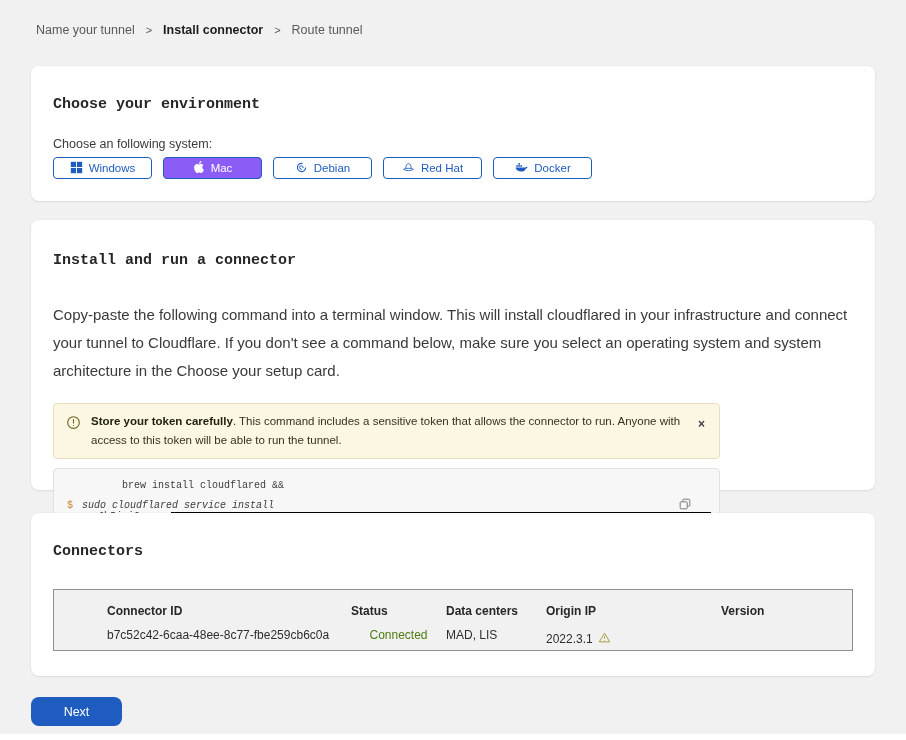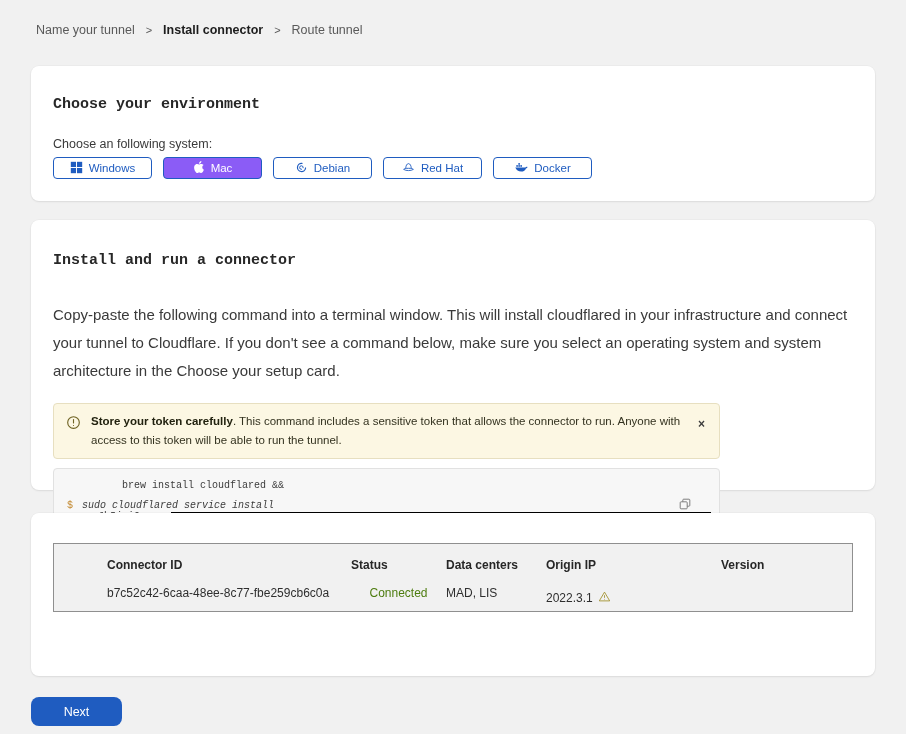--- a/index.html
+++ b/index.html
@@ -82,21 +82,21 @@
   .redact-bar.b2 { position:absolute; left:28px; top:54px; width:449px; height:10px; background:#000; }
   .copy-btn {
     position:absolute; right:25px; top:26px;
     background:transparent; border:0; cursor:pointer; padding:2px;
   }
 
   
   #connectors-card { top:513px; height:163px; padding:30px 22px 0 22px; }
   #connectors-card .card-title { margin-bottom:29px; }
   .conn-table {
-    width:800px; height:69px;
+    width:800px; height:62px;
     background:#f1f1f1; border:1px solid #8f8f8f;
     display:grid;
     grid-template-columns:244px 95px 100px 175px 1fr;
     grid-template-rows:auto auto;
     padding:14px 20px 0 53px;
     row-gap:4px;
     font-size:12px;
   }
   .conn-table .th { font-weight:bold; color:#272727; }
   .conn-table .td { color:#2e2e2e; }
@@ -211,20 +211,21 @@
         <svg width="14" height="14" viewBox="0 0 16 16" fill="none" stroke="#7a7a7a" stroke-width="1.1">
             <rect x="5.5" y="2.5" width="8" height="8" rx="1"></rect>
             <rect x="2.5" y="5.5" width="8" height="8" rx="1" fill="#f7f7f7"></rect>
           </svg>
       </span>
     </button>
   </div>
 </section>
 
 <section class="card" id="connectors-card">
+  <h2 class="card-title">Connectors</h2>
   <div class="conn-table">
     <div class="th">Connector ID</div>
     <div class="th">Status</div>
     <div class="th">Data centers</div>
     <div class="th">Origin IP</div>
     <div class="th">Version</div>
 
     <div class="td">b7c52c42-6caa-48ee-8c77-fbe259cb6c0a</div>
     <div class="td status">Connected</div>
     <div class="td">MAD, LIS</div>

